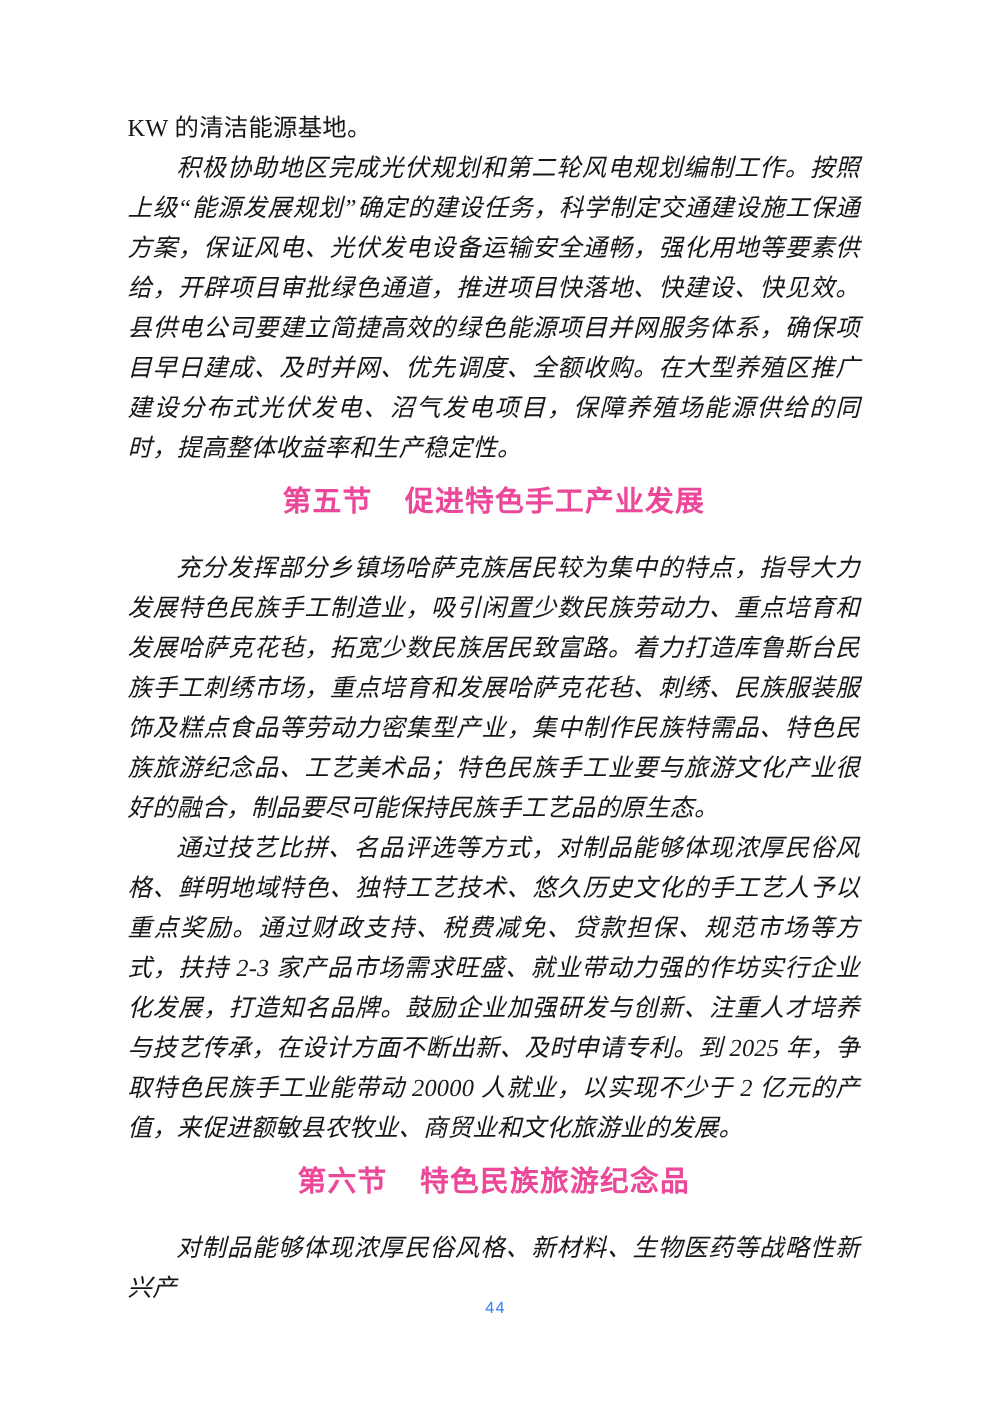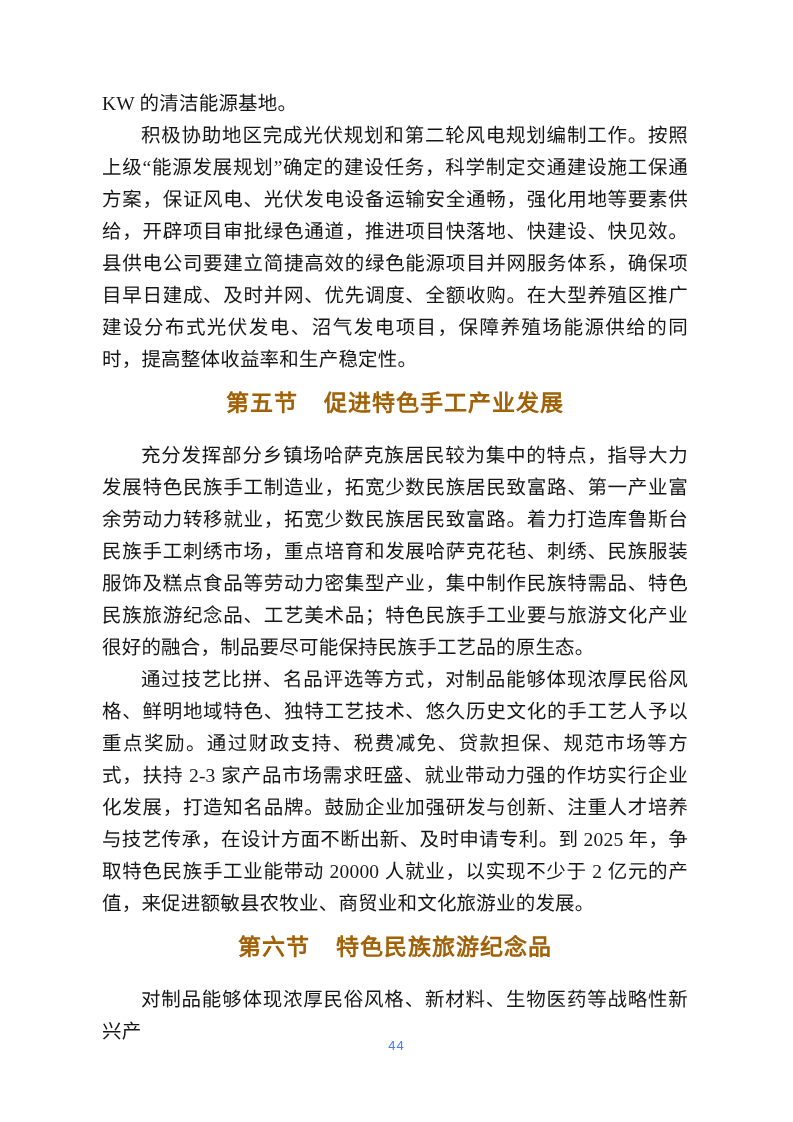--- a/index.html
+++ b/index.html
@@ -27,29 +27,30 @@
   p.body {
     margin: 0;
     font-size: 19.5px;
     line-height: 32px;
     text-align: justify;
     text-justify: inter-ideograph;
     letter-spacing: 0.2px;
   }
   p.indent {
     text-indent: 2em;
+    font-style: italic;
   }
   h2.heading {
     margin: 12px 0 22px 0;
-    font-family: Liberation Sans, sans-serif;
+    font-family: Liberation Mono, monospace;
     font-weight: bold;
     font-size: 23px;
     line-height: 30px;
     text-align: center;
-    color: #a16207;
+    color: #ec4899;
     letter-spacing: 1px;
   }
   h2.heading .h-label {
     margin-right: 26px;
   }
   .pagenum {
     position: absolute;
     left: 0;
     right: 0;
     top: 1038px;
@@ -67,21 +68,21 @@
   <div class="content">
 
     <p class="body">KW 的清洁能源基地。</p>
 
     <p class="body indent">积极协助地区完成光伏规划和第二轮风电规划编制工作。按照上级“能源发展规划”确定的建设任务，科学制定交通建设施工保通方案，保证风电、光伏发电设备运输安全通畅，强化用地等要素供给，开辟项目审批绿色通道，推进项目快落地、快建设、快见效。县供电公司要建立简捷高效的绿色能源项目并网服务体系，确保项目早日建成、及时并网、优先调度、全额收购。在大型养殖区推广建设分布式光伏发电、沼气发电项目，保障养殖场能源供给的同时，提高整体收益率和生产稳定性。</p>
 
     <h2 class="heading">
       <span class="h-label">第五节</span><span class="h-title">促进特色手工产业发展</span>
     </h2>
 
-    <p class="body indent">充分发挥部分乡镇场哈萨克族居民较为集中的特点，指导大力发展特色民族手工制造业，拓宽少数民族居民致富路、第一产业富余劳动力转移就业，拓宽少数民族居民致富路。着力打造库鲁斯台民族手工刺绣市场，重点培育和发展哈萨克花毡、刺绣、民族服装服饰及糕点食品等劳动力密集型产业，集中制作民族特需品、特色民族旅游纪念品、工艺美术品；特色民族手工业要与旅游文化产业很好的融合，制品要尽可能保持民族手工艺品的原生态。</p>
+    <p class="body indent">充分发挥部分乡镇场哈萨克族居民较为集中的特点，指导大力发展特色民族手工制造业，吸引闲置少数民族劳动力、重点培育和发展哈萨克花毡，拓宽少数民族居民致富路。着力打造库鲁斯台民族手工刺绣市场，重点培育和发展哈萨克花毡、刺绣、民族服装服饰及糕点食品等劳动力密集型产业，集中制作民族特需品、特色民族旅游纪念品、工艺美术品；特色民族手工业要与旅游文化产业很好的融合，制品要尽可能保持民族手工艺品的原生态。</p>
 
     <p class="body indent">通过技艺比拼、名品评选等方式，对制品能够体现浓厚民俗风格、鲜明地域特色、独特工艺技术、悠久历史文化的手工艺人予以重点奖励。通过财政支持、税费减免、贷款担保、规范市场等方式，扶持 2-3 家产品市场需求旺盛、就业带动力强的作坊实行企业化发展，打造知名品牌。鼓励企业加强研发与创新、注重人才培养与技艺传承，在设计方面不断出新、及时申请专利。到 2025 年，争取特色民族手工业能带动 20000 人就业，以实现不少于 2 亿元的产值，来促进额敏县农牧业、商贸业和文化旅游业的发展。</p>
 
     <h2 class="heading">
       <span class="h-label">第六节</span><span class="h-title">特色民族旅游纪念品</span>
     </h2>
 
     <p class="body indent">对制品能够体现浓厚民俗风格、新材料、生物医药等战略性新兴产</p>
 
   </div>

